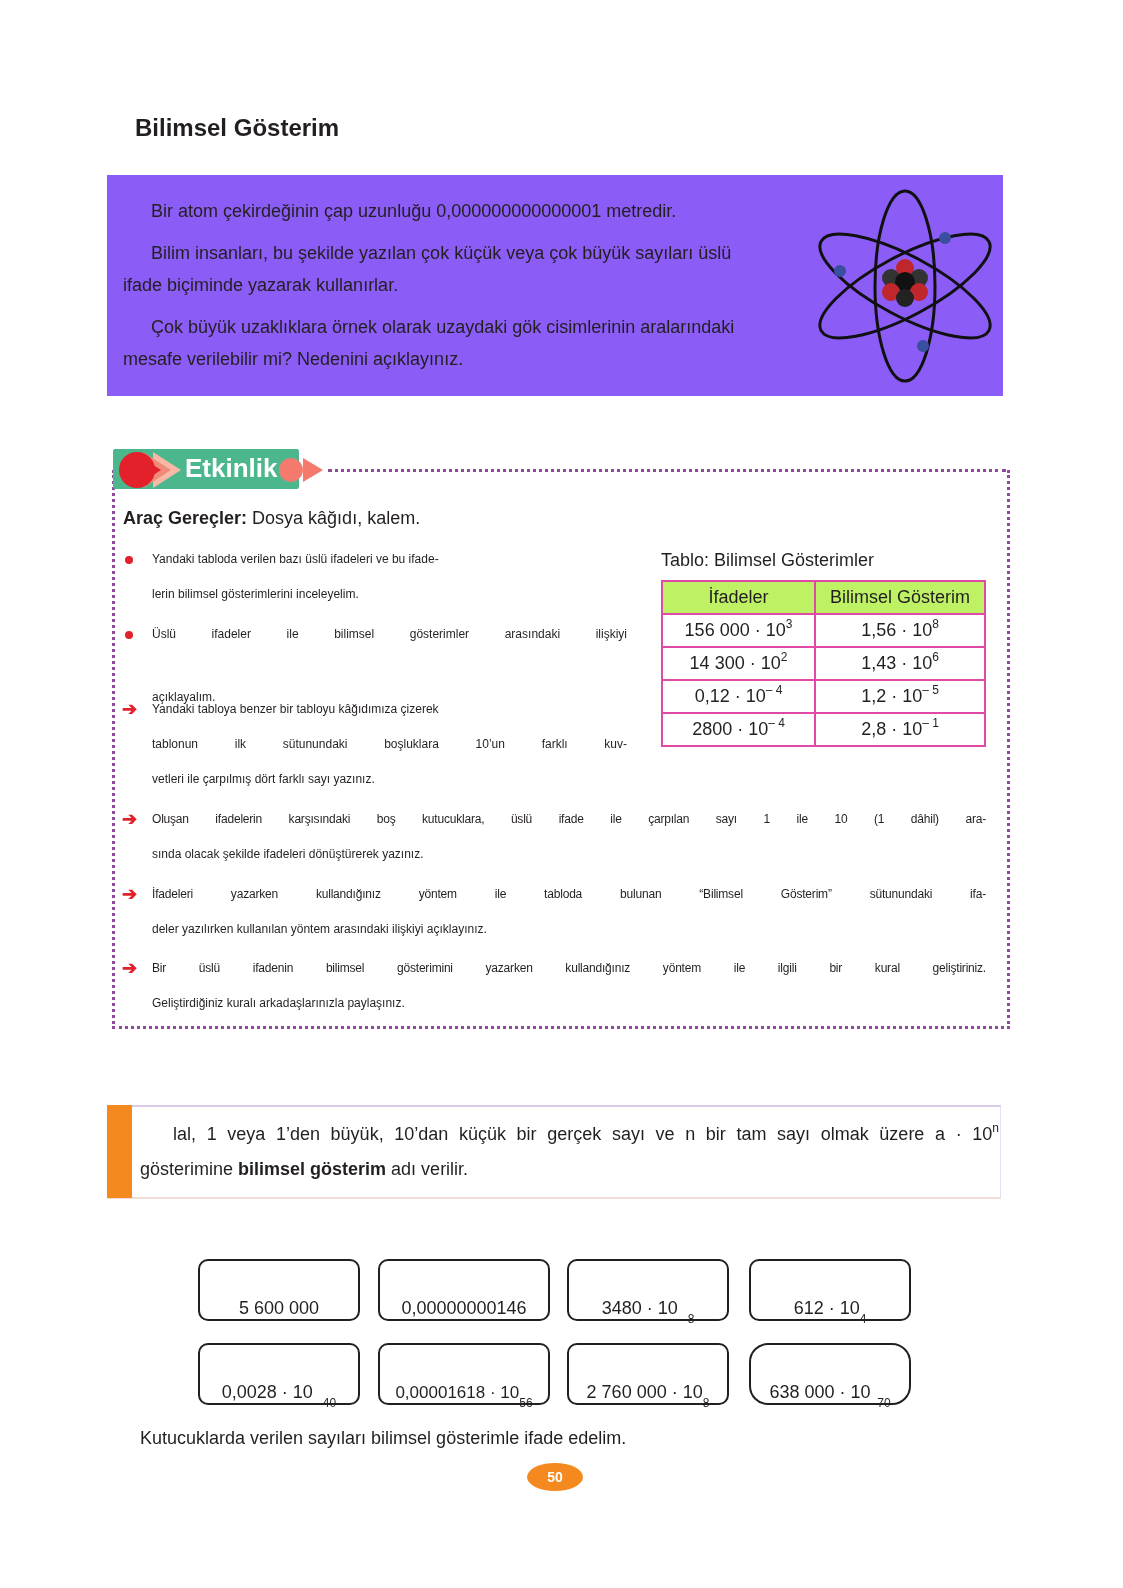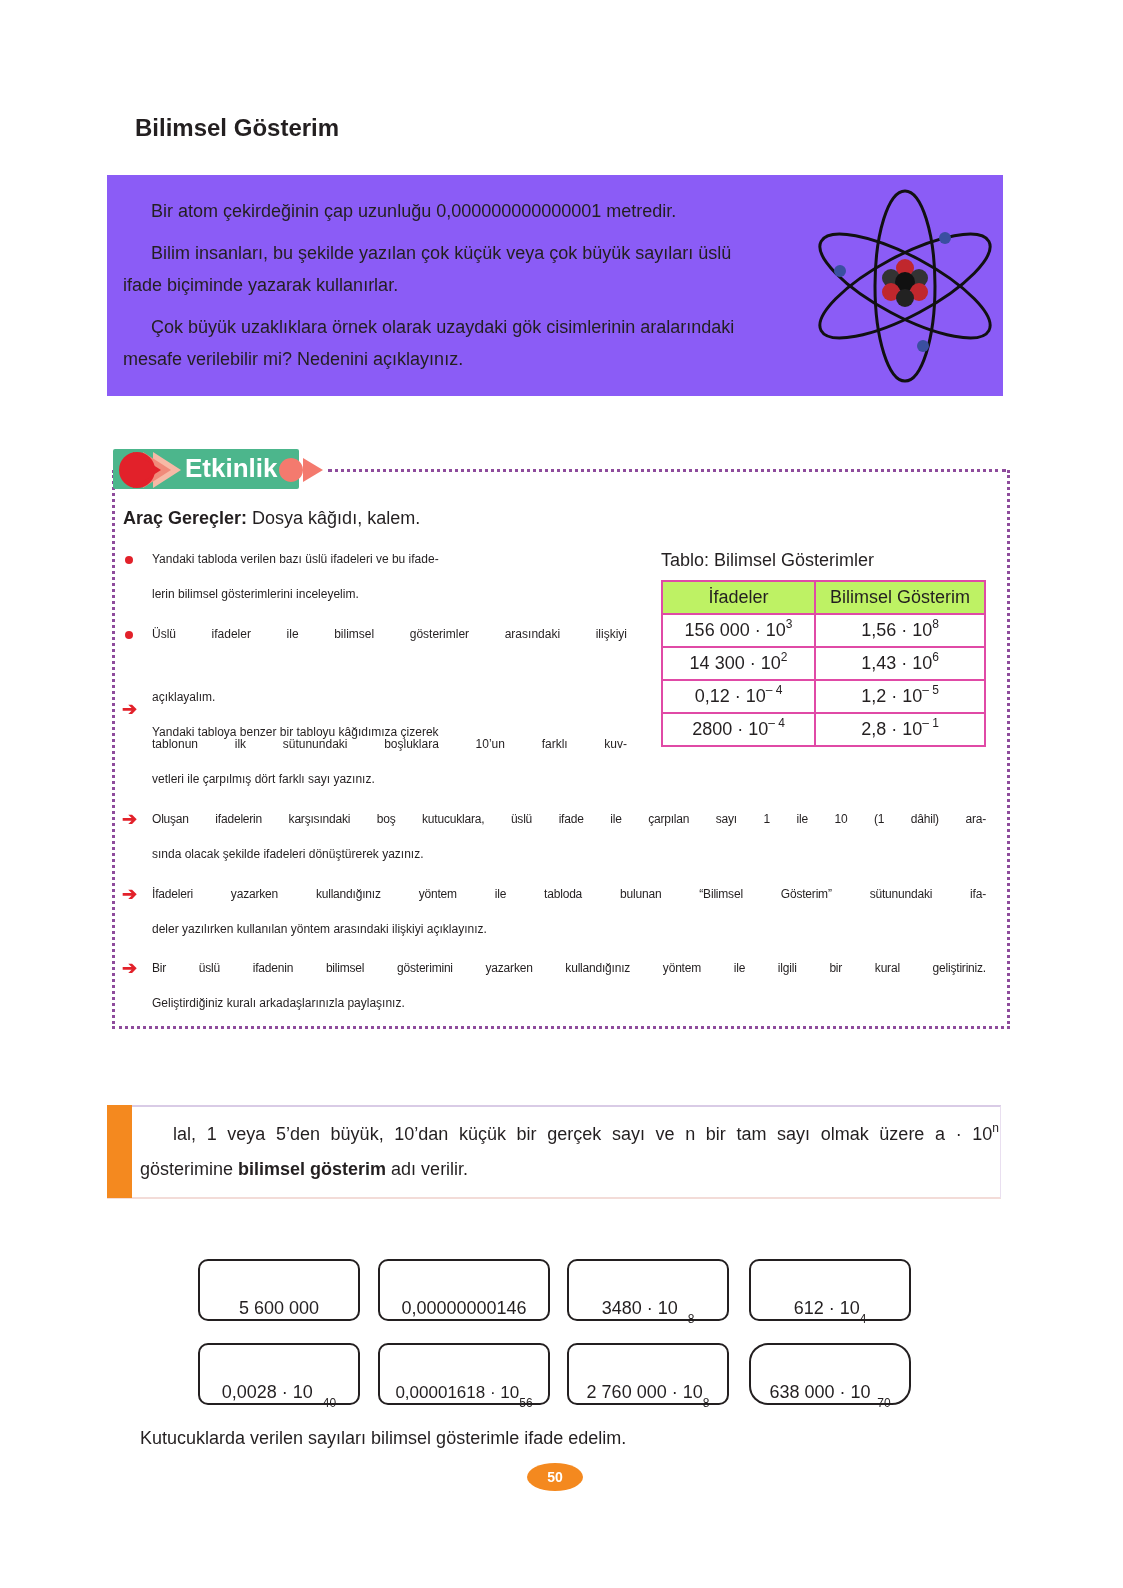--- a/index.html
+++ b/index.html
@@ -80,21 +80,21 @@
 
 <span class="bullet" style="left:125px; top:556px;"></span>
 <div class="item" style="left:152px; top:542px;">Yandaki tabloda verilen bazı üslü ifadeleri ve bu ifade-</div>
 <div class="item" style="left:152px; top:577px;">lerin bilimsel gösterimlerini inceleyelim.</div>
 
 <span class="bullet" style="left:125px; top:631px;"></span>
 <div class="item" style="left:152px; top:617px; width:475px; text-align:justify; text-align-last:justify;">Üslü ifadeler ile bilimsel gösterimler arasındaki ilişkiyi</div>
 <div class="item" style="left:152px; top:652px;margin-top:28px;">açıklayalım.</div>
 
 <span class="arrow" style="left:122px; top:698px;">➔</span>
-<div class="item" style="left:152px; top:692px;margin-top:23px;">Yandaki tabloya benzer bir tabloyu kâğıdımıza çizerek</div>
+<div class="item" style="left:152px; top:692px;">Yandaki tabloya benzer bir tabloyu kâğıdımıza çizerek</div>
 <div class="item" style="left:152px; top:727px; width:475px; text-align:justify; text-align-last:justify;">tablonun ilk sütunundaki boşluklara 10’un farklı kuv-</div>
 <div class="item" style="left:152px; top:762px;">vetleri ile çarpılmış dört farklı sayı yazınız.</div>
 
 <span class="arrow" style="left:122px; top:808px;">➔</span>
 <div class="item" style="left:152px; top:802px; width:834px; text-align:justify; text-align-last:justify; letter-spacing:-0.2px;">Oluşan ifadelerin karşısındaki boş kutucuklara, üslü ifade ile çarpılan sayı 1 ile 10 (1 dâhil) ara-</div>
 <div class="item" style="left:152px; top:837px;">sında olacak şekilde ifadeleri dönüştürerek yazınız.</div>
 
 <span class="arrow" style="left:122px; top:883px;">➔</span>
 <div class="item" style="left:152px; top:877px; width:834px; text-align:justify; text-align-last:justify; letter-spacing:-0.2px;">İfadeleri yazarken kullandığınız yöntem ile tabloda bulunan “Bilimsel Gösterim” sütunundaki ifa-</div>
 <div class="item" style="left:152px; top:912px;">deler yazılırken kullanılan yöntem arasındaki ilişkiyi açıklayınız.</div>
@@ -123,21 +123,21 @@
     <td><span>1,2 · 10</span><sup>– 5</sup></td>
   </tr>
   <tr>
     <td><span>2800 · 10</span><sup>– 4</sup></td>
     <td><span>2,8 · 10</span><sup>– 1</sup></td>
   </tr>
 </tbody>
   </table>
 
 <div class="abs def">
-  <p style="left:66px; top:10px; width:826px; text-align:justify; text-align-last:justify;"><span>lal, 1 veya 5’den büyük, 10’dan küçük bir gerçek sayı ve n bir tam sayı olmak üzere a · 10</span><sup>n</sup></p>
+  <p style="left:66px; top:10px; width:826px; text-align:justify; text-align-last:justify;"><span>lal, 1 veya 1’den büyük, 10’dan küçük bir gerçek sayı ve n bir tam sayı olmak üzere a · 10</span><sup>n</sup></p>
   <p style="left:33px; top:45px;"><span>gösterimine </span><b>bilimsel gösterim</b><span> adı verilir.</span></p>
 </div>
 <div class="abs def-bar"></div>
 
 <div class="box" style="left:198px; top:1259px;">
     <span>5 600 000</span>
     <sup></sup>
   </div>
 <div class="box" style="left:378px; top:1259px; width:168px;">
     <span>0,00000000146</span>

